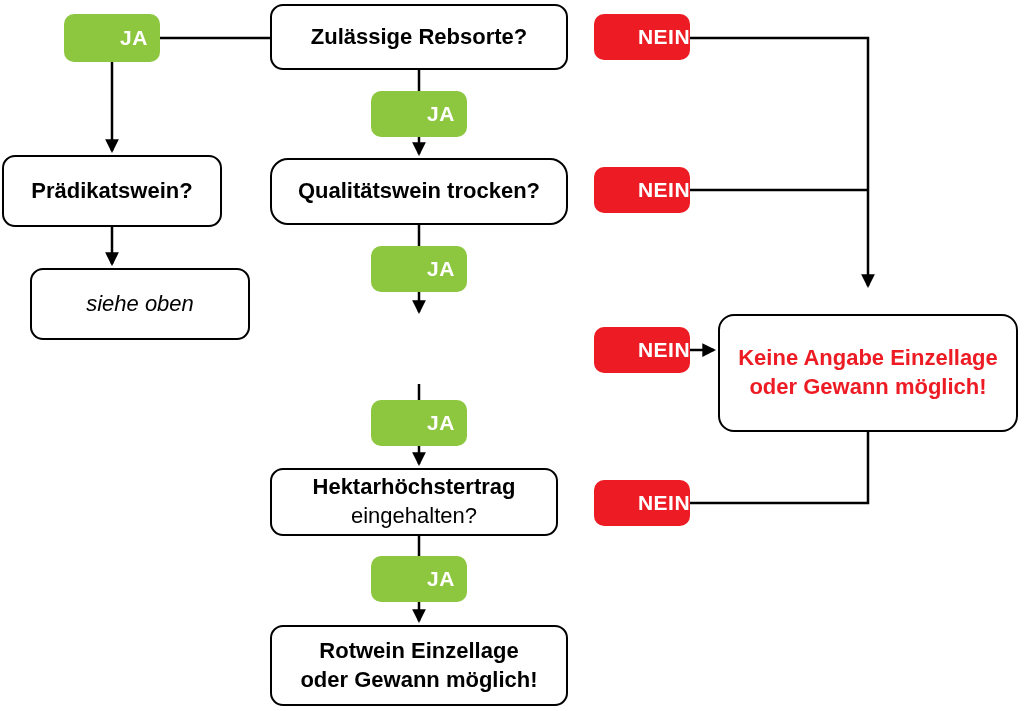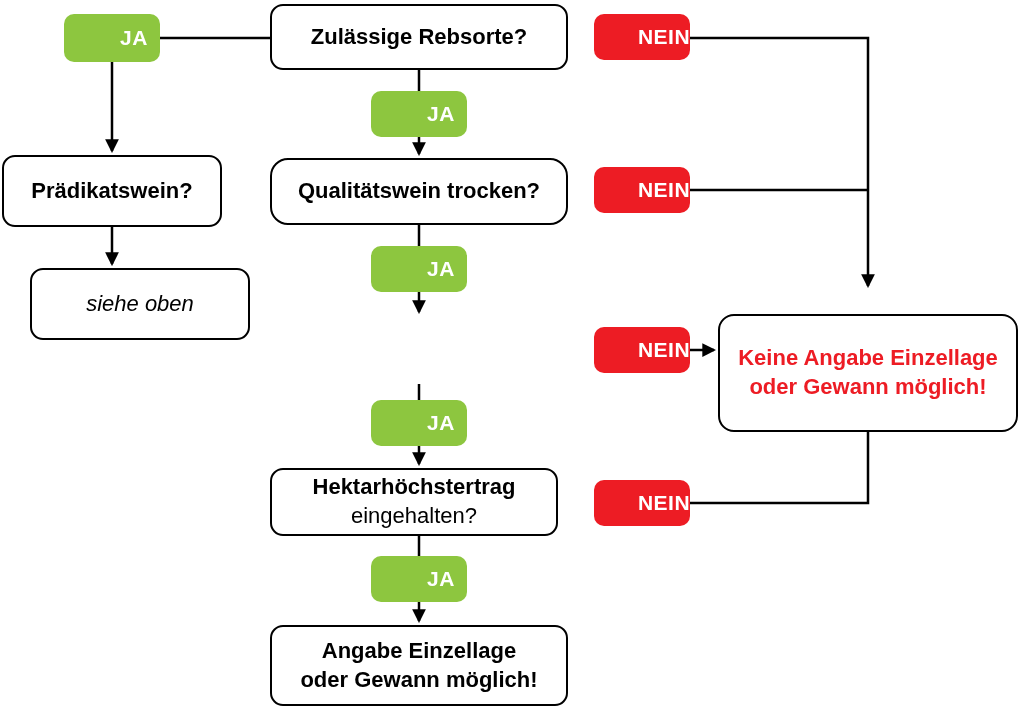--- a/index.html
+++ b/index.html
@@ -124,17 +124,17 @@
   <div class="node qbox" style="left:270px; top:468px; width:288px; height:68px;">
     <div>Hektarhöchstertrag</div>
     <div class="normal">eingehalten?</div>
   </div>
 
   <div class="node badge no" style="left:594px; top:480px; width:96px; height:46px;">NEIN</div>
 
   <div class="node badge yes" style="left:371px; top:556px; width:96px; height:46px;">JA</div>
 
   <div class="node qbox" style="left:270px; top:625px; width:298px; height:81px;">
-    <div>Angabe Einzellage</div>
+    <div>Rotwein Einzellage</div>
     <div>oder Gewann möglich!</div>
   </div>
 
 </div>
 
 </body></html>

